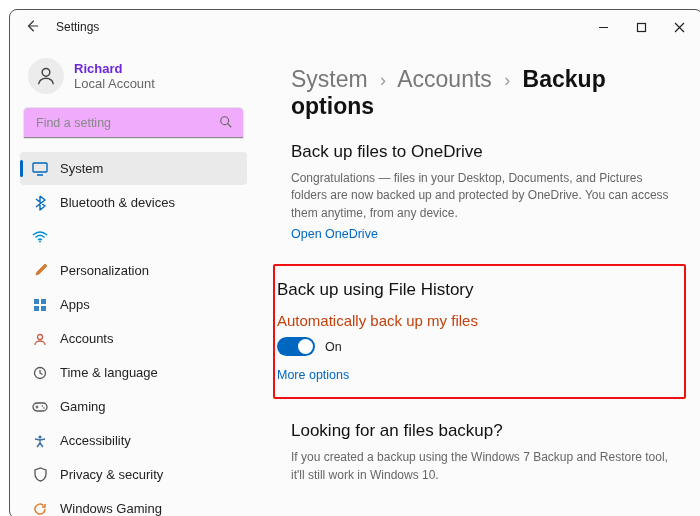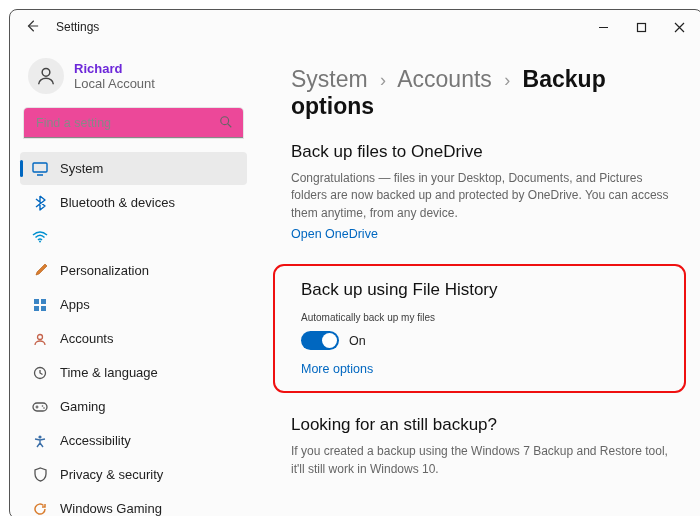--- a/index.html
+++ b/index.html
@@ -11,42 +11,42 @@
   .winbtns { margin-left: auto; display: flex; }
   .winbtn { width: 38px; height: 30px; display: flex; align-items: center; justify-content: center; font-size: 12px; color: #222; cursor: pointer; }
   .body { display: flex; height: calc(100% - 34px); }
   .sidebar { width: 245px; padding: 8px 8px 8px 10px; }
   .user { display: flex; align-items: center; gap: 10px; margin: 6px 0 14px 8px; }
   .avatar { width: 36px; height: 36px; border-radius: 50%; background: #ececec; display: flex; align-items: center; justify-content: center; }
   .avatar svg { width: 22px; height: 22px; }
   .user-name { font-size: 13px; font-weight: 600; color: #6d28d9; }
   .user-sub { font-size: 13px; color: #666; }
   .search { position: relative; margin: 8px 4px 14px 4px; }
-  .search input { width: 100%; height: 30px; border: none; border-bottom: 1px solid #888; background: #ec4899; border-radius: 4px 4px 0 0; padding: 0 30px 0 12px; font-size: 12.5px; color: #333; box-shadow: 0 0 0 1px #e4e4e4; }
+  .search input { width: 100%; height: 30px; border: none; border-bottom: 1px solid #888; background: #f0abfc; border-radius: 4px 4px 0 0; padding: 0 30px 0 12px; font-size: 12.5px; color: #333; box-shadow: 0 0 0 1px #e4e4e4; }
   .search input::placeholder { color: #888; }
   .search .sicon { position: absolute; right: 10px; top: 7px; color: #666; font-size: 13px; }
   .nav { display: flex; flex-direction: column; gap: 1px; }
   .nav-item { display: flex; align-items: center; gap: 12px; height: 33px; padding: 0 12px; border-radius: 4px; font-size: 13px; color: #222; cursor: pointer; position: relative; }
   .nav-item.selected { background: #eaeaea; }
   .nav-item.selected::before { content: ""; position: absolute; left: 0; top: 8px; bottom: 8px; width: 3px; background: #0067c0; border-radius: 2px; }
   .nav-icon { width: 16px; height: 16px; display: flex; align-items: center; justify-content: center; font-size: 14px; }
   .content { flex: 1; padding: 22px 28px 12px 36px; overflow: auto; }
   .crumbs { font-size: 23px; color: #777; margin-bottom: 22px; }
   .crumbs .sep { margin: 0 6px; font-size: 18px; color: #999; position: relative; top: -1px; }
   .crumbs .current { color: #111; font-weight: 600; }
   .section-title { font-size: 17px; font-weight: 400; color: #111; margin-bottom: 8px; }
   .section-desc { font-size: 12px; color: #666; line-height: 1.45; }
   .link { color: #0067c0; font-size: 12.5px; cursor: pointer; margin-top: 5px; display: inline-block; text-align: center; }
   .sec { margin-bottom: 22px; }
-  .highlight { border: 2.5px solid #ef1010; border-radius: 11px; padding: 14px 18px 14px 26px; margin-left: -18px; margin-right: -12px; margin-bottom: 22px; }
+  .highlight { border: 2.5px solid #ef1010; border-radius: 2px; padding: 14px 18px 14px 2px; margin-left: -18px; margin-right: -12px; margin-bottom: 22px; }
   .toggle-row { display: flex; align-items: center; gap: 10px; margin-top: 8px; }
   .toggle { width: 38px; height: 19px; border-radius: 10px; background: #0067c0; position: relative; cursor: pointer; }
   .toggle .knob { position: absolute; right: 2px; top: 2px; width: 15px; height: 15px; border-radius: 50%; background: #fff; }
   .toggle-label { font-size: 12.5px; color: #222; }
-  .sub-label { font-size: 10px; color: #404040; margin-top: 12px; }
+  .sub-label { font-size: 15px; color: #c2410c; margin-top: 12px; }
 </style>
 </head>
 <body>
 
 <div class="window">
   <div class="titlebar">
     <div class="back-arrow">
       <svg width="14" height="14" viewBox="0 0 16 16">
           <path d="M10 2 L4 8 L10 14" stroke="#333" stroke-width="1.4" fill="none"></path>
           <path d="M4 8 H15" stroke="#333" stroke-width="1.4"></path>
@@ -221,19 +221,19 @@
         <div class="toggle-row">
           <div class="toggle">
               <div class="knob"></div>
             </div>
           <span class="toggle-label">On</span>
         </div>
         <span class="link" style="margin-top:12px">More options</span>
       </div>
 
       <div class="sec">
-        <div class="section-title">Looking for an still backup?</div>
+        <div class="section-title">Looking for an files backup?</div>
         <div class="section-desc">If you created a backup using the Windows 7 Backup and Restore tool, it'll still work in Windows 10.</div>
 
       </div>
     </div>
   </div>
 </div>
 
 </body></html>

